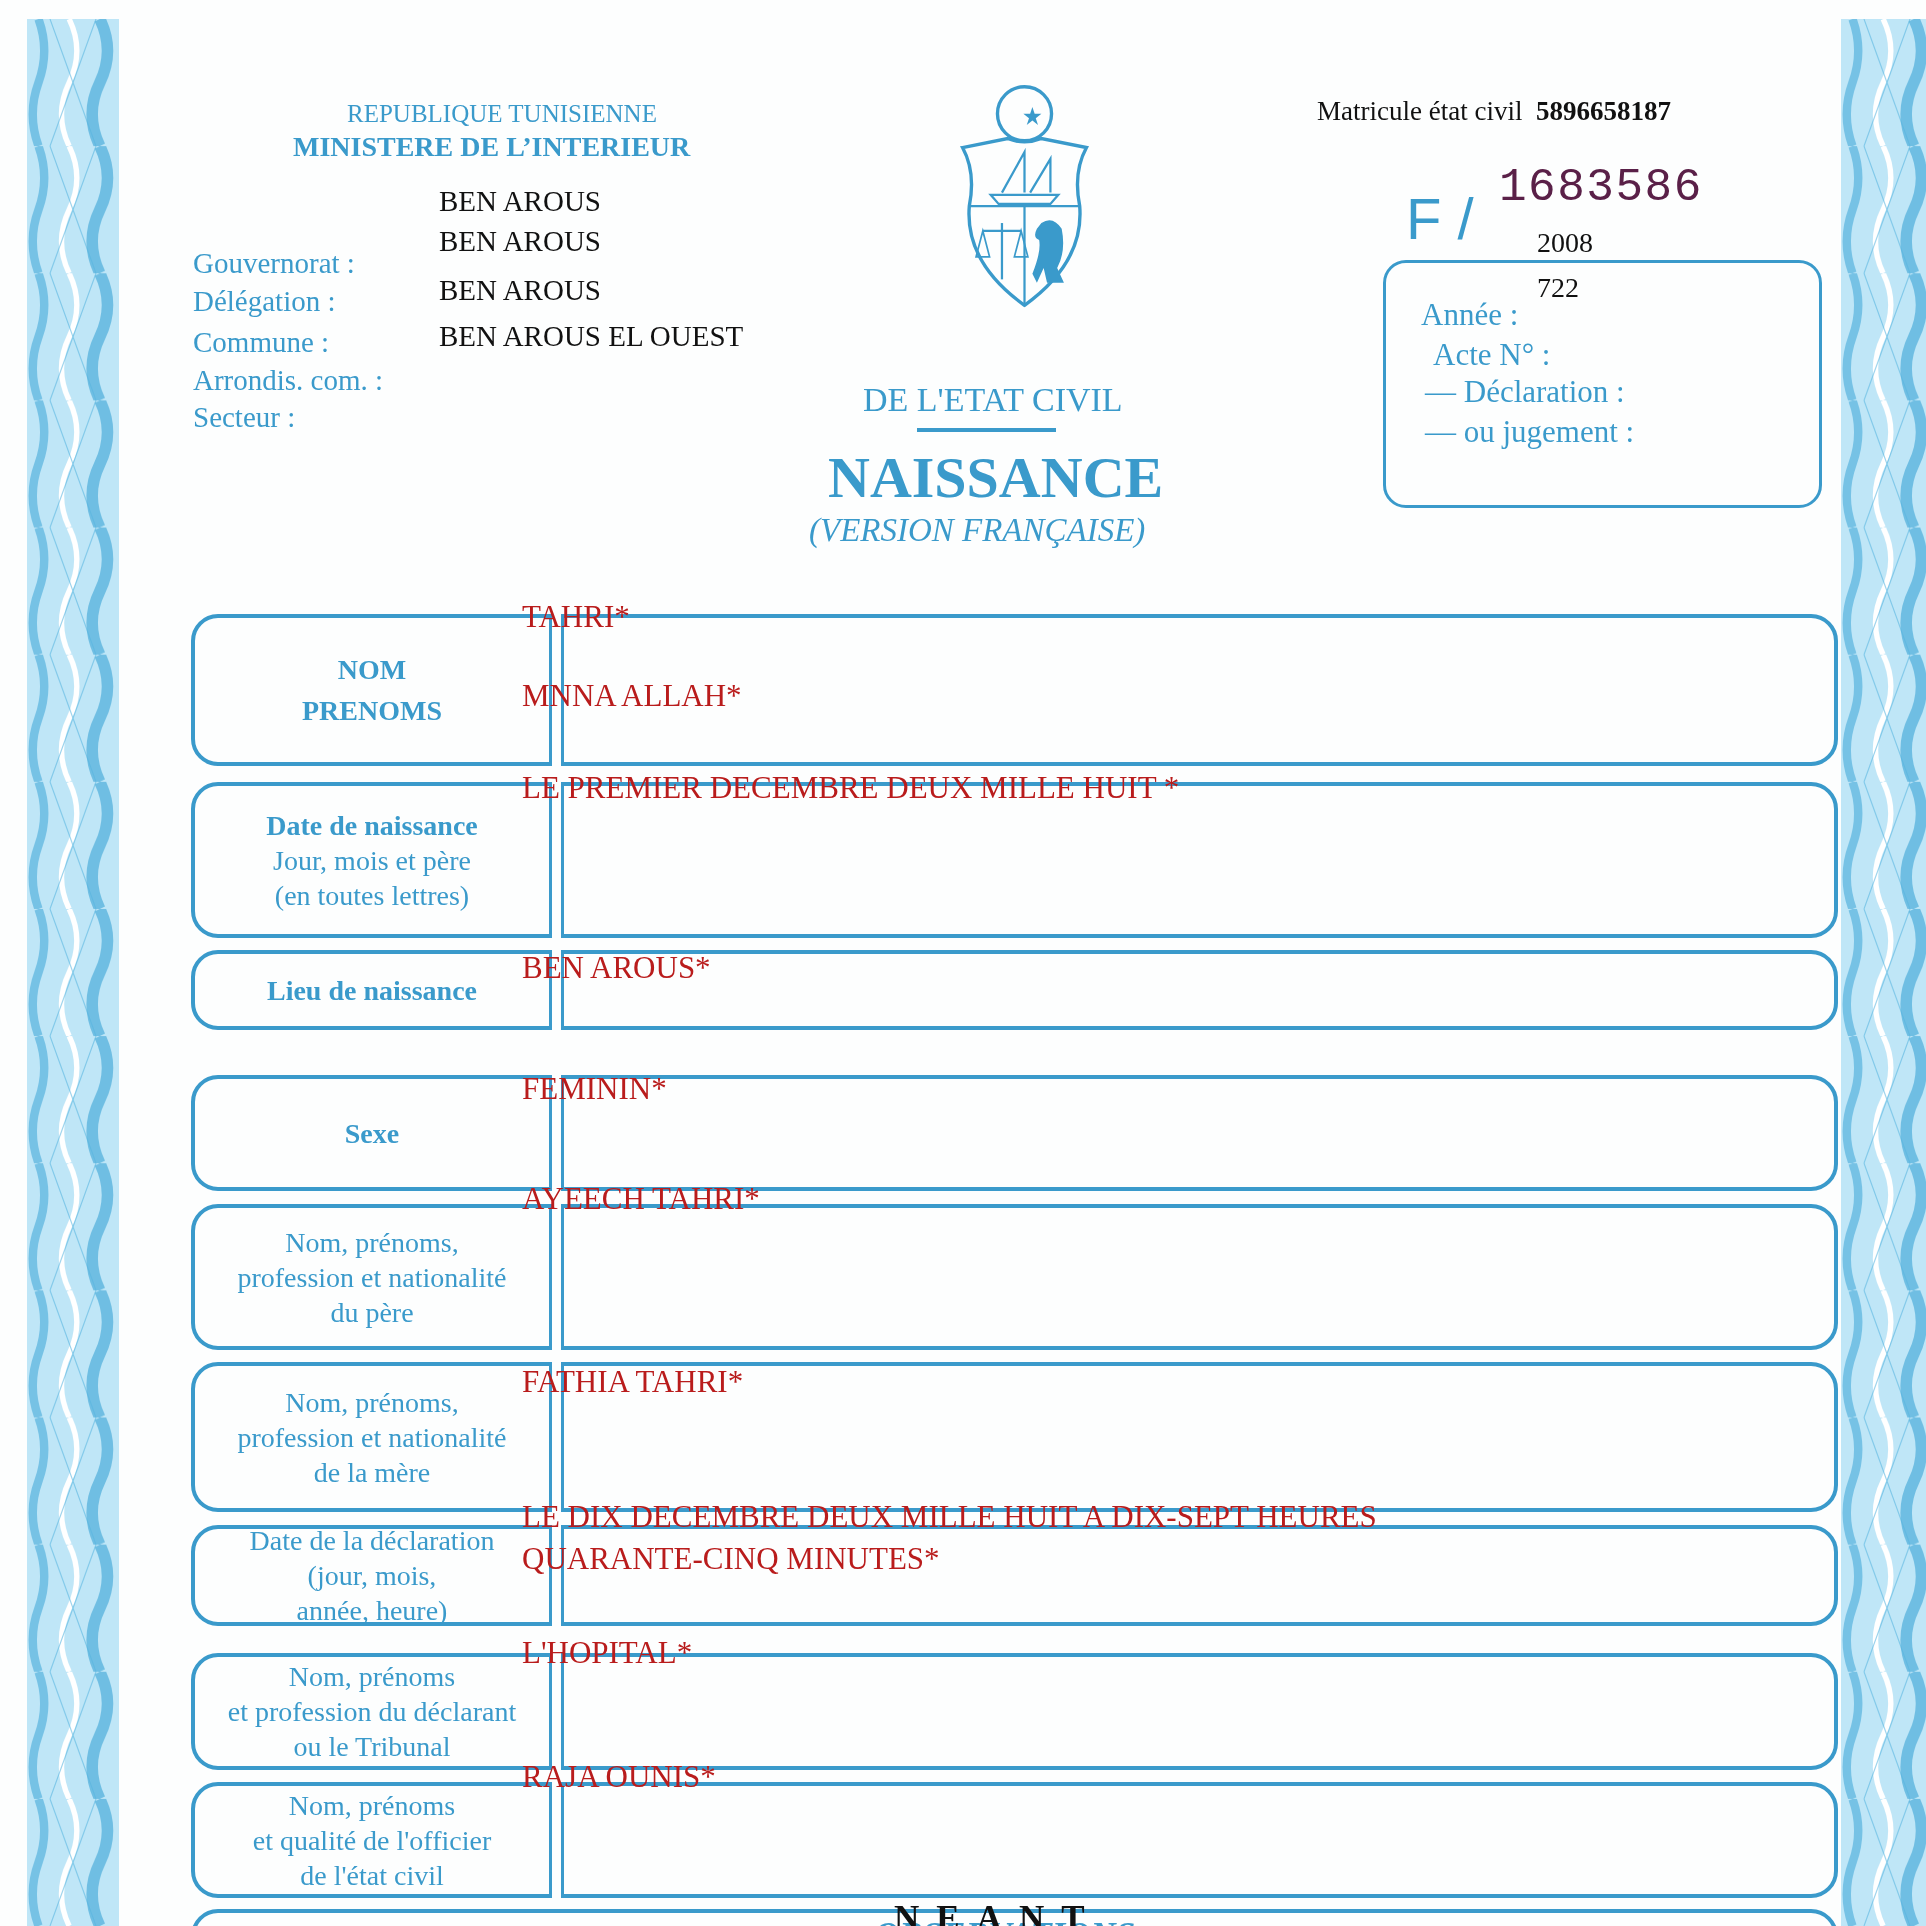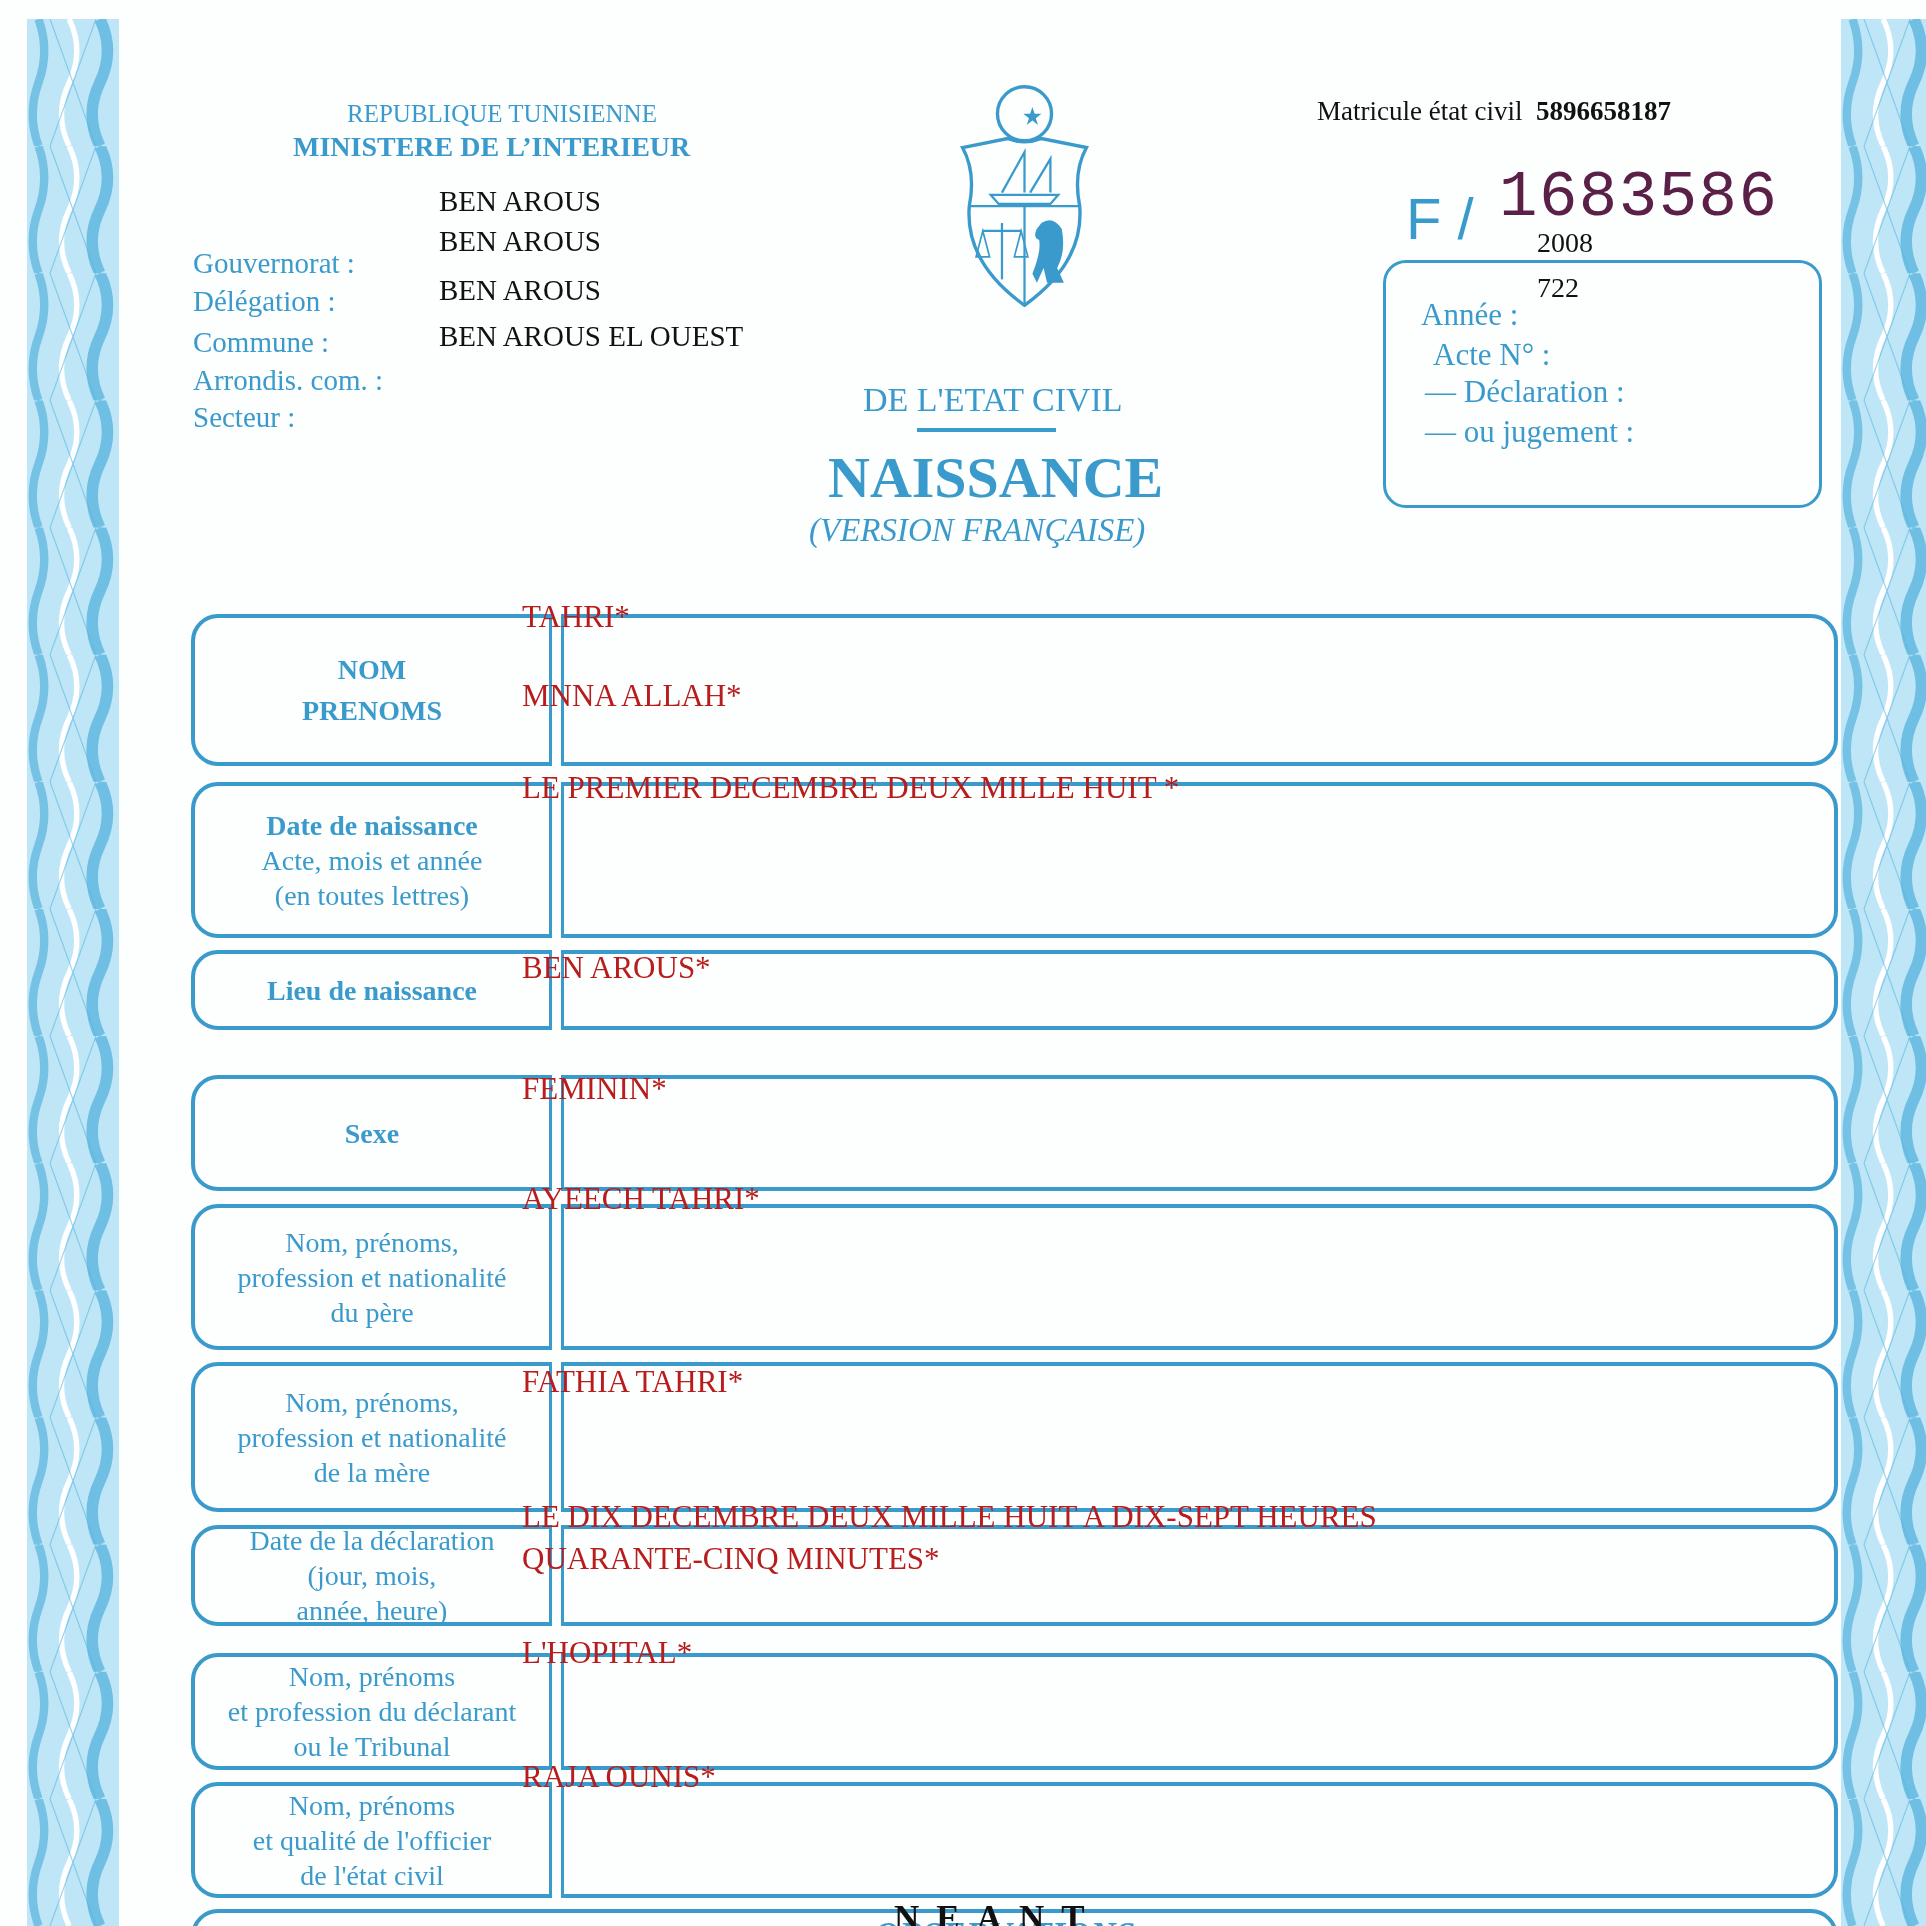--- a/index.html
+++ b/index.html
@@ -17,21 +17,21 @@
   .val { font-size: 29px; left: 439px; }
   .coat { position: absolute; left: 940px; top: 81px; width: 169px; height: 239px; }
   .title-extrait { left: 720px; top: 335px; font-size: 43px; font-weight: bold; }
   .title-etat { left: 863px; top: 381px; font-size: 34px; }
   .title-rule { position: absolute; left: 917px; top: 428px; width: 139px; height: 3.9px; background: #3a9acb; }
   .title-naiss { left: 828px; top: 444px; font-size: 58px; font-weight: bold; }
   .title-version { left: 809px; top: 512px; font-size: 33px; font-style: italic; }
   .matricule { left: 1317px; top: 96px; font-size: 27px; }
   .matricule b { font-weight: bold; }
   .serial-f { left: 1406px; top: 185px; font-size: 58px; font-family: "Liberation Sans", sans-serif; }
-  .serial-num { left: 1499px; top: 162px; font-size: 64px; font-family: "Liberation Mono", monospace; color: #5a2048; letter-spacing: 1.5px; }
+  .serial-num { left: 1499px; top: 162px; font-size: 46px; font-family: "Liberation Mono", monospace; color: #5a2048; letter-spacing: 1.5px; }
   .box-right { position: absolute; left: 1383px; top: 260px; width: 439px; height: 248px; border: 3.9px solid #3a9acb; border-radius: 23px; box-sizing: border-box; }
   .rb-label { font-size: 31px; }
   .row { position: absolute; left: 191px; width: 1647px; border: 4.2px solid #3a9acb; border-radius: 27px; box-sizing: border-box; }
   .row .divider { position: absolute; left: 354px; top: -4.2px; bottom: -4.2px; width: 15.4px; border-left: 3.5px solid #3a9acb; border-right: 3.5px solid #3a9acb; box-sizing: border-box; background: #fdfefe; }
   .row .label { position: absolute; left: 0; width: 354px; top: 0; bottom: 0; display: flex; flex-direction: column; justify-content: center; align-items: center; text-align: center; color: #3a9acb; font-size: 28px; line-height: 1.25; }
   .row .label b { font-weight: bold; }
   .fieldval { position: absolute; font-size: 31px; color: #b91c1c; white-space: nowrap; left: 522px; }
   .obs-box { position: absolute; left: 191px; top: 1909px; width: 1647px; height: 401px; border: 4.2px solid #3a9acb; border-radius: 27px; box-sizing: border-box; }
   .obs-title { left: 874px; top: 1916px; font-size: 35px; font-style: italic; font-weight: bold; }
   .neant { left: 894px; top: 1899px; font-size: 35px; font-weight: bold; letter-spacing: 17px; }
@@ -111,21 +111,21 @@
       <b style="margin-top:6px;">PRENOMS</b>
     </div>
     <div class="divider"></div>
   </div>
   <div class="fieldval" style="top:599px;">TAHRI*</div>
   <div class="fieldval" style="top:678px;">MNNA ALLAH*</div>
 
   <div class="row" style="top:782px;height:156px;">
     <div class="label">
       <b>Date de naissance</b>
-      <span>Acte, mois et année</span>
+      <span>Jour, mois et père</span>
       <span>(en toutes lettres)</span>
     </div>
     <div class="divider"></div>
   </div>
   <div class="fieldval" style="top:770px;">LE PREMIER DECEMBRE  DEUX MILLE HUIT *</div>
 
   <div class="row" style="top:950px;height:80px;">
     <div class="label">
       <b>Lieu de naissance</b>
     </div>

